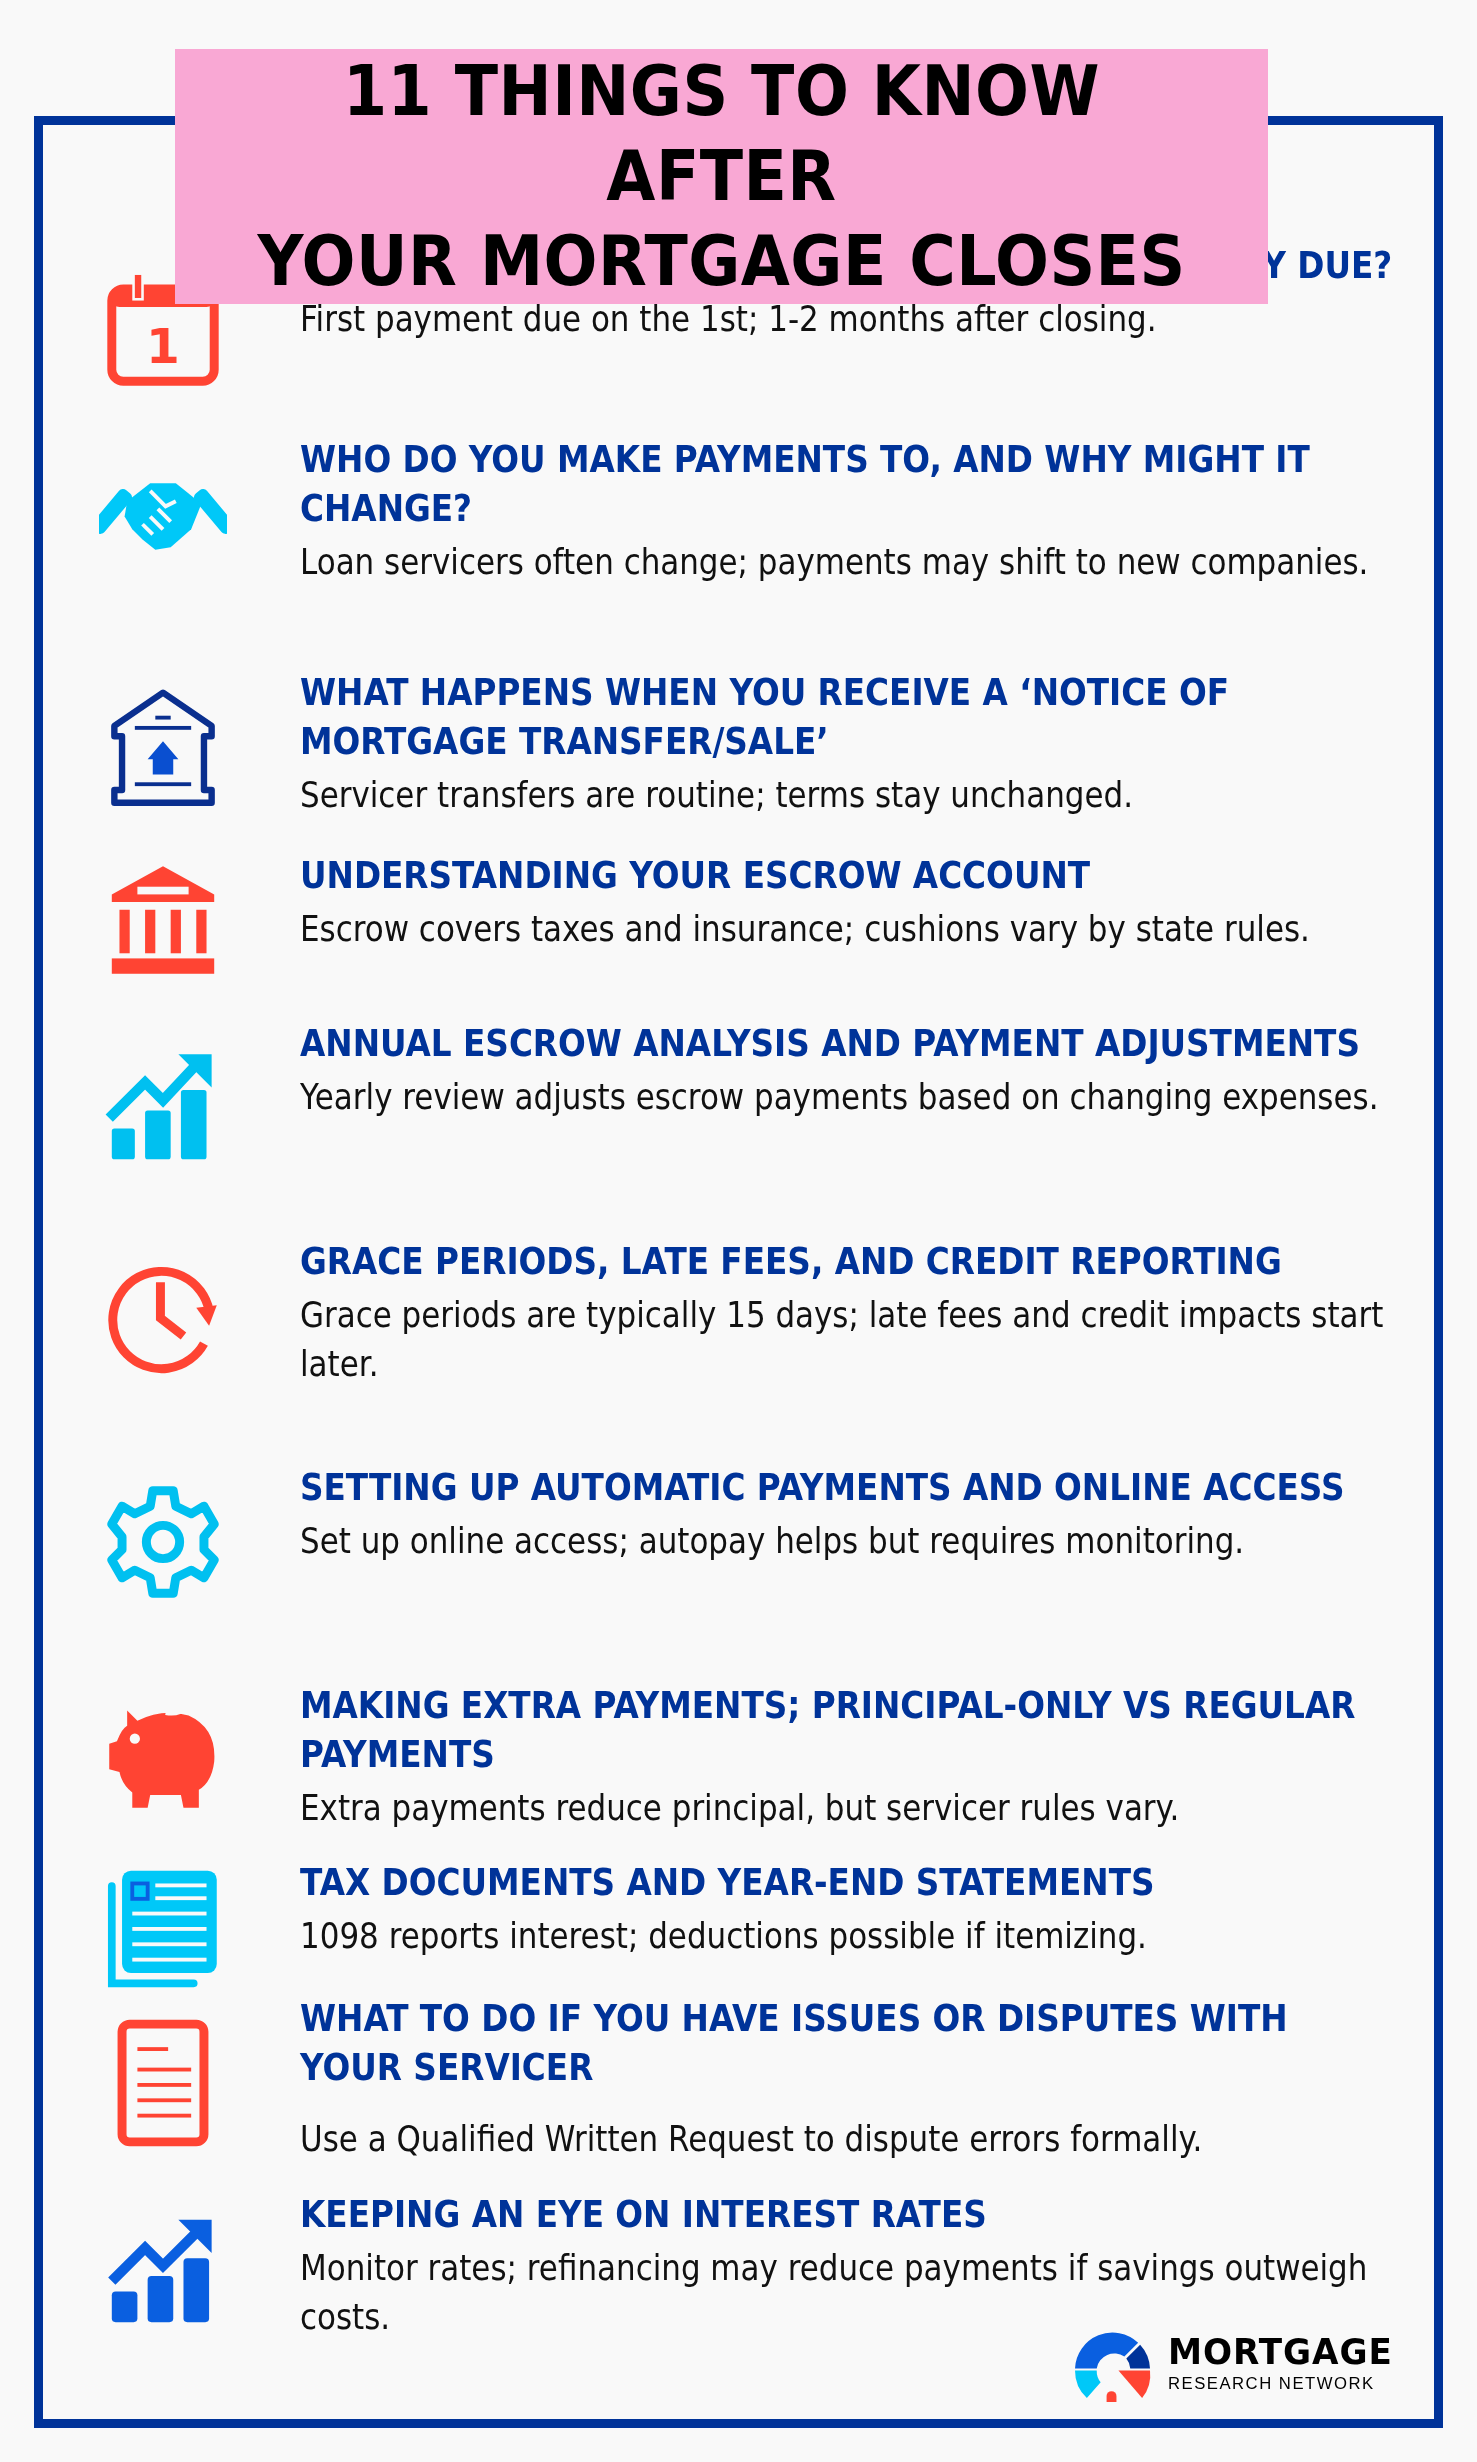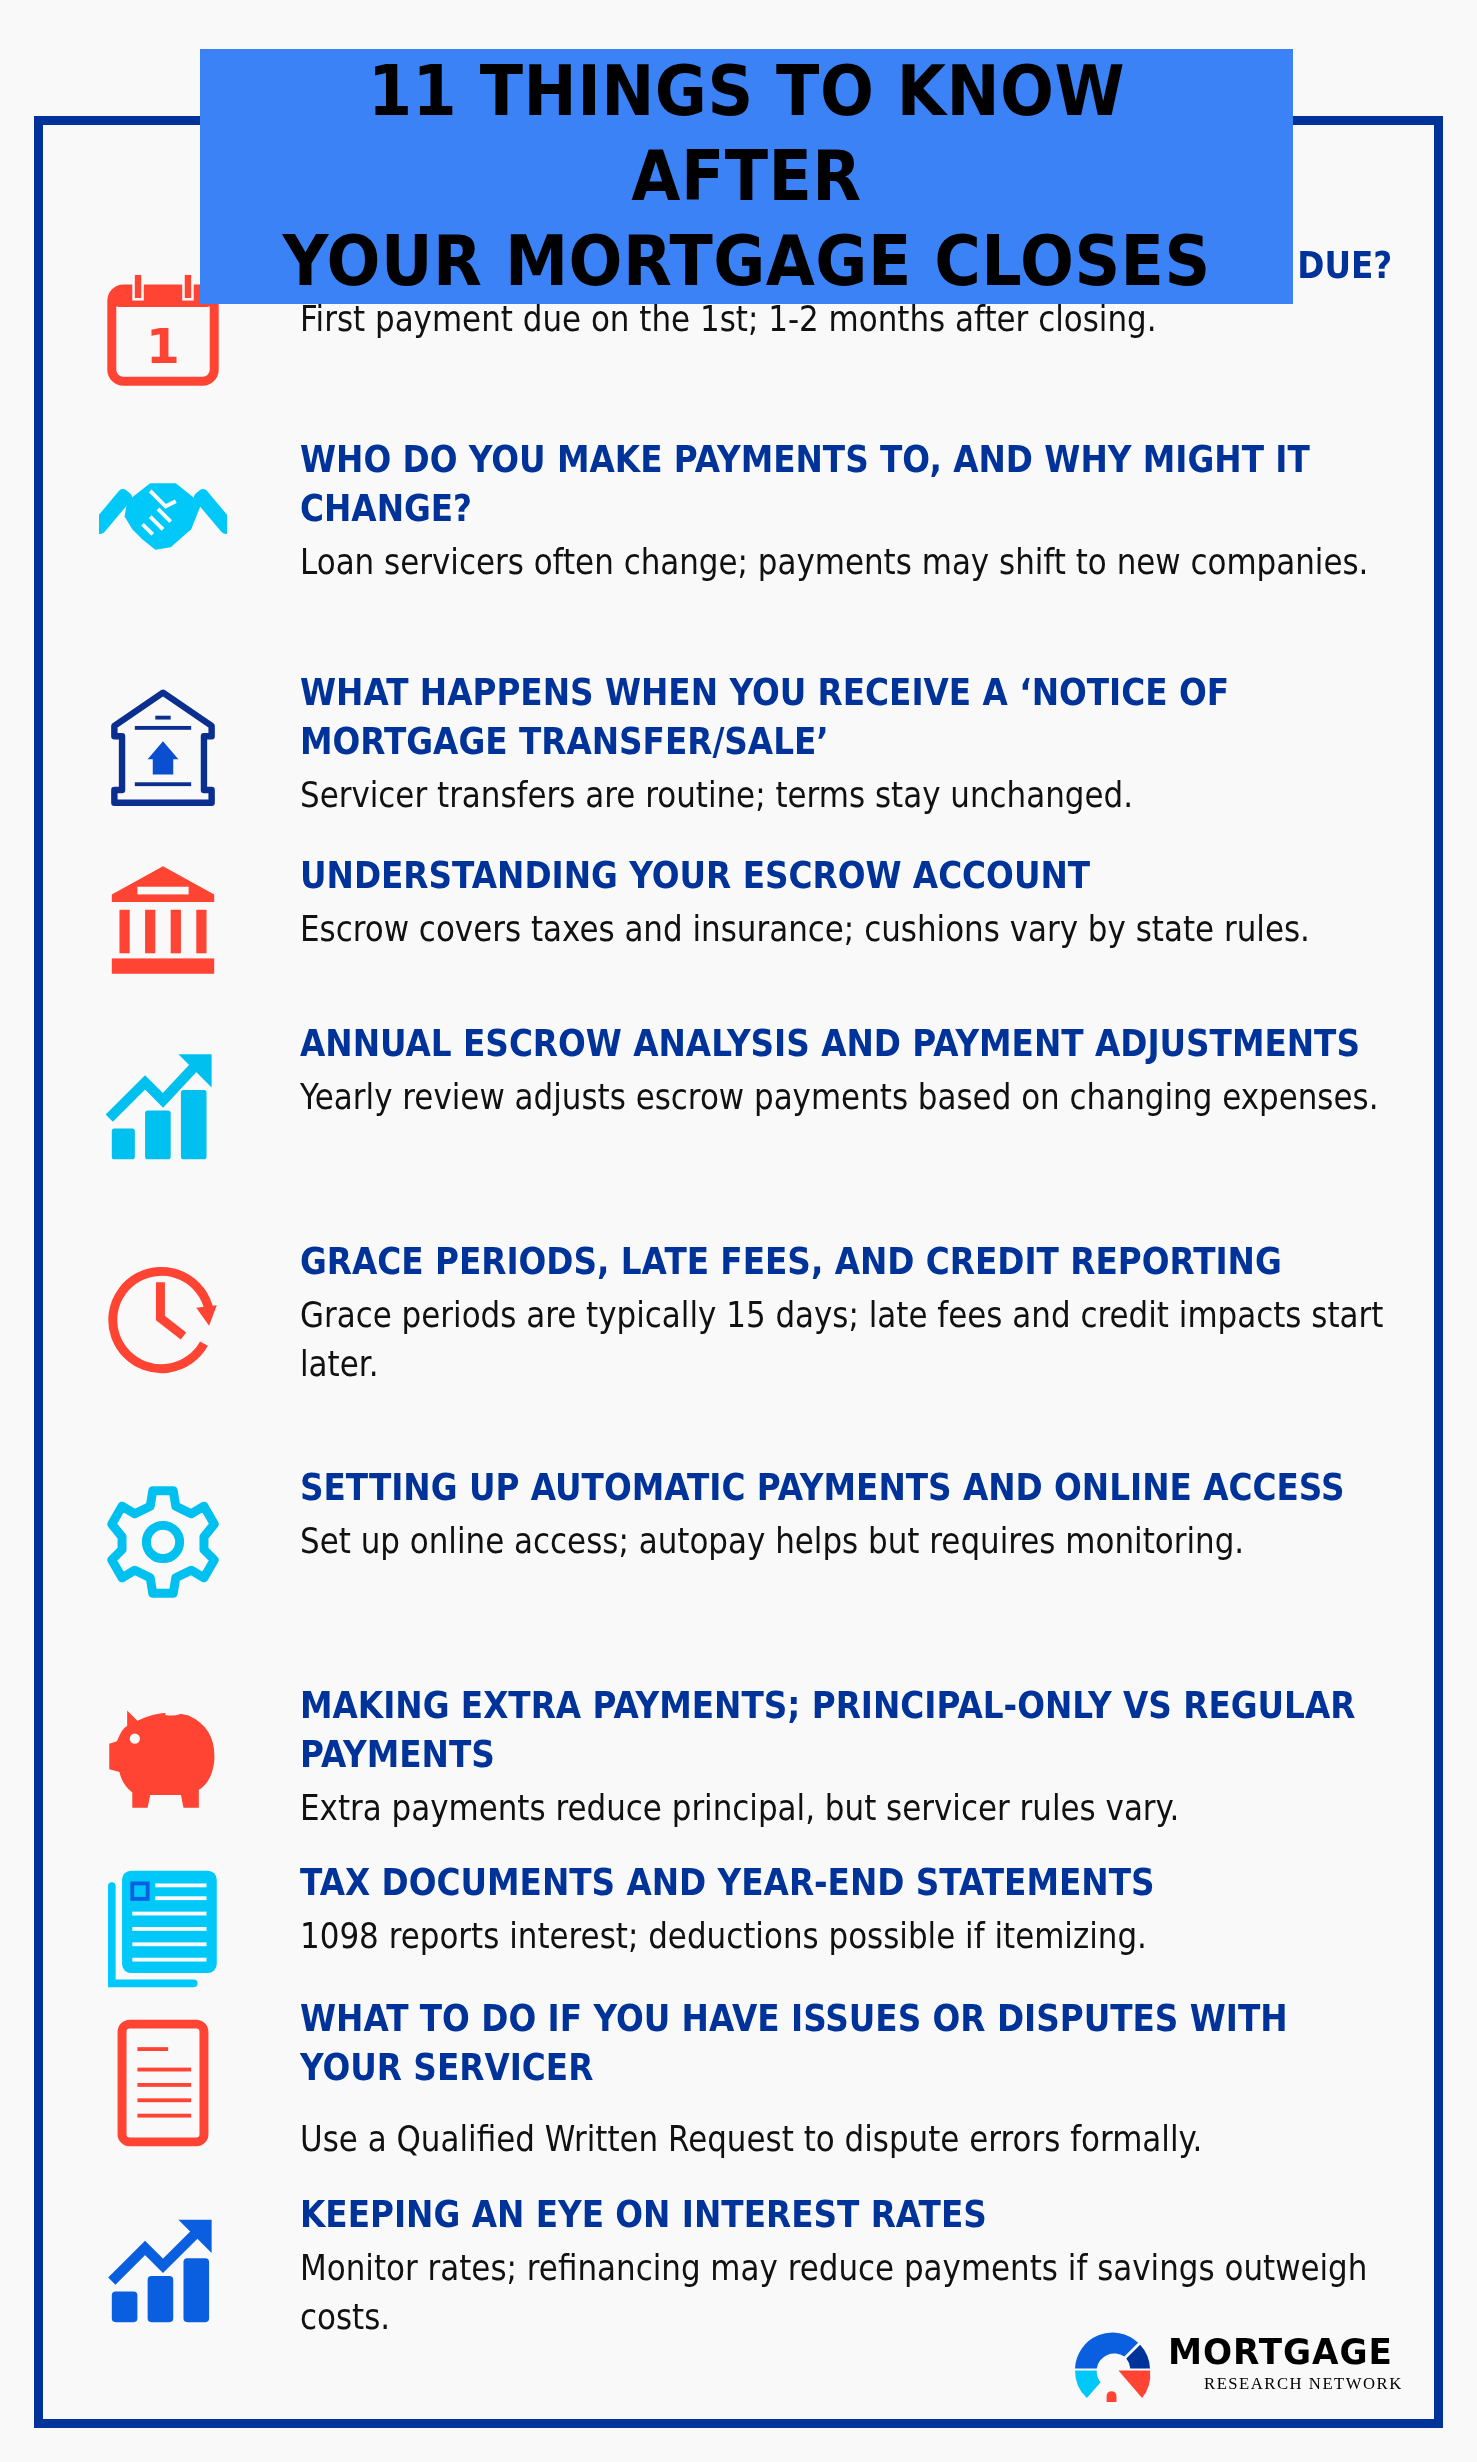--- a/index.html
+++ b/index.html
@@ -6,22 +6,22 @@
   body {
     width:1478px; height:2463px; background:#f9f9f9;
     position:relative; overflow:hidden;
     font-family:"Liberation Sans", "DejaVu Sans", sans-serif;
   }
   .frame {
     position:absolute; left:34px; top:116px; width:1409px; height:2312px;
     box-sizing:border-box; border:9.9px solid #003399;
   }
   .title-wrap {
-    position:absolute; left:200px; top:49px; width:1093px;
-    background:#3b82f6; text-align:center; z-index:2;
+    position:absolute; left:175px; top:49px; width:1093px;
+    background:#f9a8d4; text-align:center; z-index:2;
   }
   .title {
     margin:0; font-weight:900; font-size:69px; line-height:85px;
     color:#000; letter-spacing:0.5px;
     font-family:"DejaVu Sans", sans-serif;
     transform:scaleX(0.92); transform-origin:center;
   }
   .item { position:absolute; left:0; width:1478px; }
   .icon {
     position:absolute; left:94px; width:138px; height:138px;
@@ -42,21 +42,21 @@
   }
   .logo { position:absolute; left:1069px; top:2327px; width:335px; height:69px; }
   .logo svg { position:absolute; left:0; top:0; width:89px; height:75px; }
   .logo-main {
     position:absolute; left:99px; top:3.9px; font-weight:900; font-size:36px;
     color:#000; letter-spacing:1px; font-family:"DejaVu Sans", sans-serif;
     transform:scaleX(0.95); transform-origin:left;
   }
   .logo-sub {
     position:absolute; left:99px; top:47px; font-size:16.7px; color:#000;
-    letter-spacing:1.5px; font-family:Liberation Serif, serif;margin-left:36px;
+    letter-spacing:1.5px; font-family:Liberation Sans, sans-serif;
   }
 </style>
 </head>
 <body>
 
 <div class="frame"></div>
 
 <div class="title-wrap">
   <h1 class="title">11 THINGS TO KNOW AFTER</h1>
   <h1 class="title">YOUR MORTGAGE CLOSES</h1>

